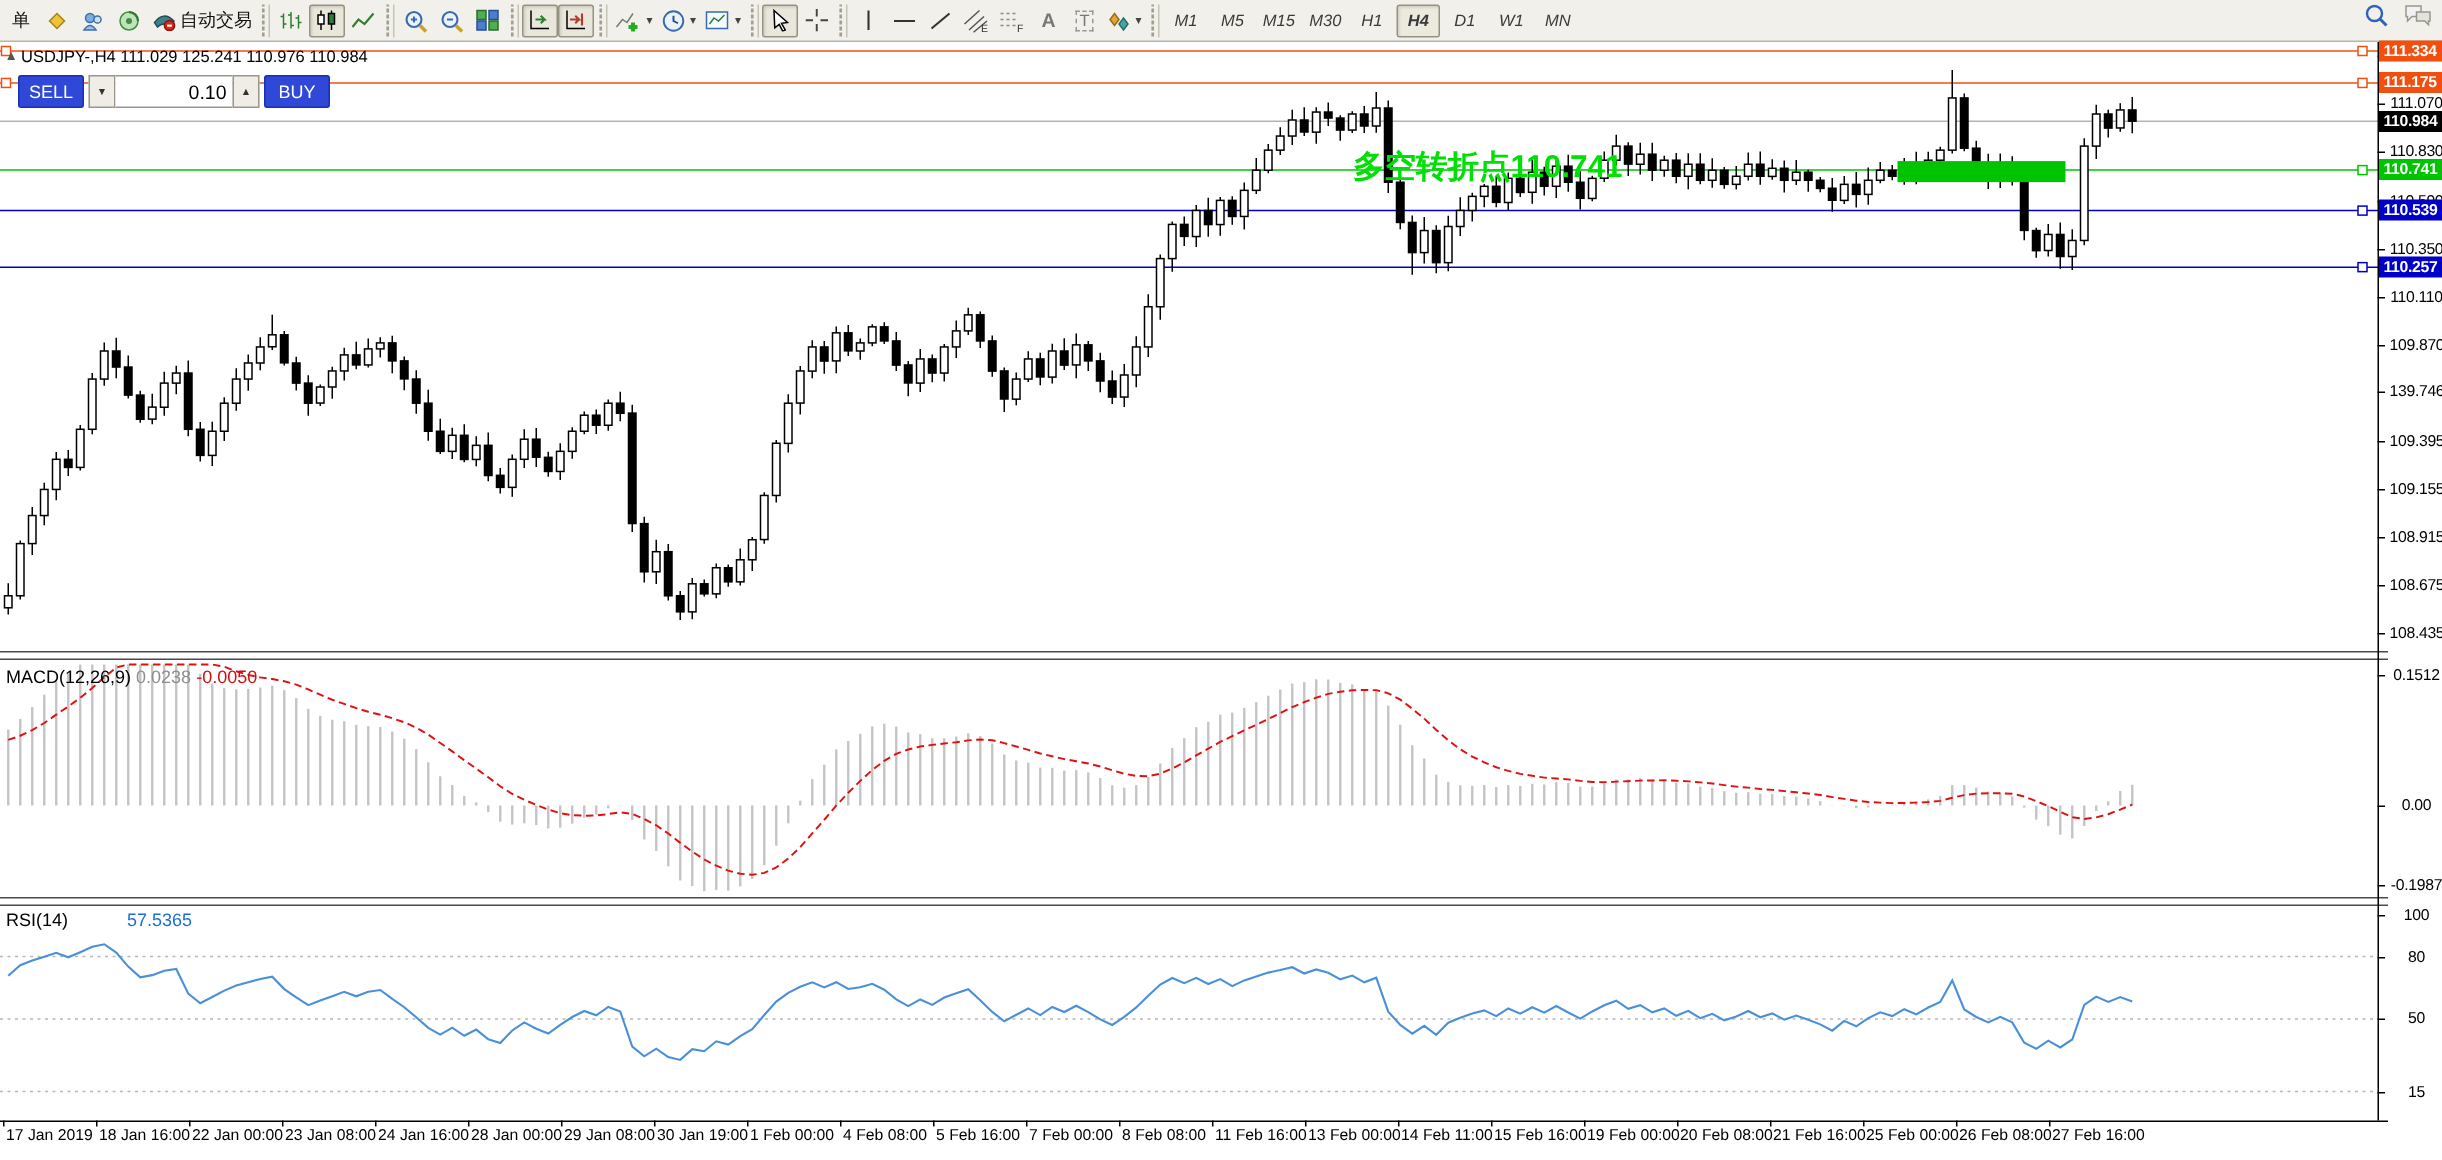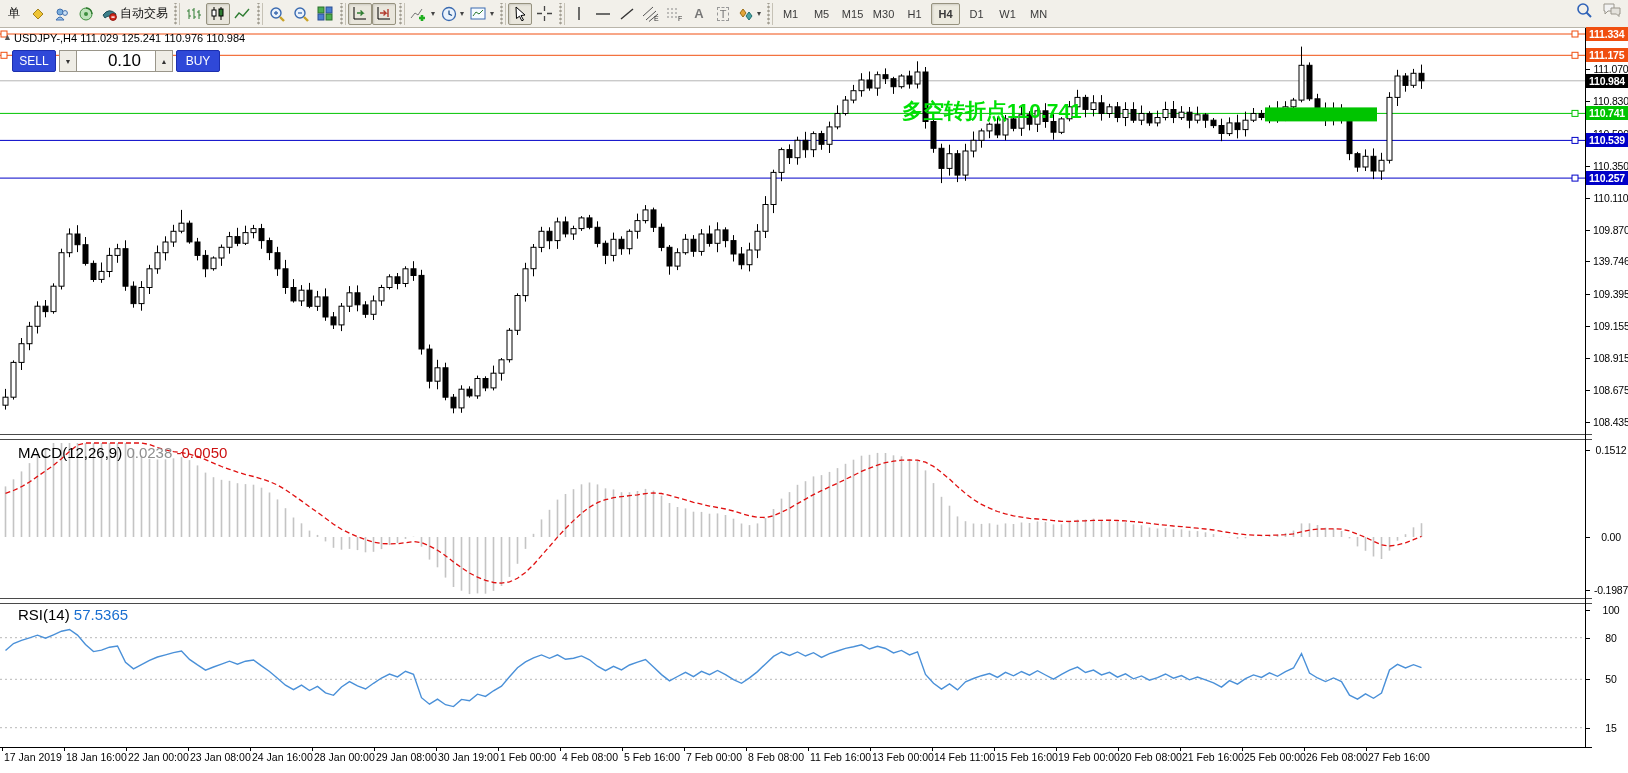--- a/index.html
+++ b/index.html
@@ -8,55 +8,55 @@
   #toolbar{position:absolute;left:0;top:0;width:1628px;height:28px;background:#f2f0ea;
     border-bottom:1px solid #b9b5aa;display:flex;align-items:center;padding-left:2px;box-sizing:border-box;}
   .sep{width:6px;height:22px;margin:0 2px;border-right:1px solid #c6c2b6;
     background-image:radial-gradient(#a29e92 1px,transparent 1.2px);background-size:3px 4px;background-repeat:repeat-y;background-position:1px 2px;}
   .tbtn{min-width:24px;height:22px;display:flex;align-items:center;justify-content:center;
     border:1px solid transparent;border-radius:2px;color:#333;font-size:12px;cursor:default;gap:2px;padding:0 2px;box-sizing:border-box;}
   .tbtn.on{border-color:#96927f;background:#e9e6dc;box-shadow:inset 1px 1px 2px rgba(0,0,0,.12);}
   .tbtn svg{display:block}
   .caret{font-size:8px;color:#444;margin-left:1px;}
   .tfb{min-width:27px;height:20px;display:flex;align-items:center;justify-content:center;
-    font-size:11px;color:#3a3a3a;border:1px solid transparent;border-radius:2px;margin:0 1px;}
+    font-size:11px;color:#3a3a3a;border:1px solid transparent;border-radius:2px;margin:0 1px;font-style:italic;}
   .tfb.on{border-color:#96927f;background:#eceadf;box-shadow:inset 1px 1px 2px rgba(0,0,0,.12);font-weight:bold;}
   #tb-right{position:absolute;right:6px;top:2px;display:flex;gap:10px;align-items:center;}
   .cjk{font-size:12px;color:#111;}
   
   #plot-right-border{position:absolute;left:1585px;top:28px;width:1px;height:719px;background:#000;}
   #time-axis-line{position:absolute;left:0;top:747px;width:1592px;height:1px;background:#000;}
   .pane-sep{position:absolute;left:0;width:1592px;height:4px;background:#fff;border-top:1px solid #4a4a4a;border-bottom:1px solid #4a4a4a;}
   svg.pane{position:absolute;left:0;}
   
   .ytick{position:absolute;left:1593px;width:36px;height:14px;font-size:10.5px;color:#000;line-height:14px;letter-spacing:-0.2px;text-align:center;}
   .ymark{position:absolute;left:1585px;width:5px;height:1px;background:#000;}
   .lvlbox{position:absolute;left:1586px;width:42px;height:14px;line-height:14px;font-size:10.5px;font-weight:bold;
     color:#fff;padding-left:3px;box-sizing:border-box;letter-spacing:-0.2px;}
   .xtick{position:absolute;top:747px;width:1px;height:4px;background:#000;}
   .xlab{position:absolute;top:751px;font-size:10.5px;color:#000;white-space:nowrap;}
   
   #chart-title{position:absolute;left:14px;top:32px;font-size:11px;color:#000;z-index:6;}
   #collapse-icon{position:absolute;left:3px;top:32px;font-size:9px;color:#555;z-index:6;}
-  .indlabel{position:absolute;left:18px;font-size:15px;color:#000;z-index:6;}
+  .indlabel{position:absolute;left:4px;font-size:12px;color:#000;z-index:6;}
   .indlabel .v1{color:#8f8f8f;}
   .indlabel .v2{color:#cc1111;}
-  .indlabel .v3{color:#1a6fd0;}
+  .indlabel .v3{color:#1a6fd0;margin-left:36px;}
   
   #annotation{position:absolute;left:902px;top:97px;font-size:21px;font-weight:bold;color:#00e005;z-index:5;white-space:nowrap;}
   
   #trade-panel{position:absolute;left:12px;top:50px;z-index:7;width:208px;}
   .tp-row1{display:flex;height:22px;gap:3px;}
   .tp-btn{width:42px;background:#2f48d8;border:1px solid #1c2fae;border-radius:2px;color:#fff;
     font-size:12px;display:flex;align-items:center;justify-content:center;}
   .tp-spin{display:flex;flex:1;height:22px;}
   .spin-btn{width:16px;background:#efede6;border:1px solid #9a968a;font-size:7px;color:#333;
     display:flex;align-items:center;justify-content:center;}
   .vol{flex:1;width:60px;border:1px solid #9a968a;border-left:none;border-right:none;
-    font-size:17px;text-align:right;padding-right:14px;font-family:"Liberation Sans",sans-serif;}
+    font-size:13px;text-align:right;padding-right:4px;font-family:"Liberation Sans",sans-serif;}
   .tp-row2{display:flex;gap:4px;margin-top:3px;}
   .tp-price{width:98px;height:37px;background:#1e2ad2;border-radius:2px;color:#fff;display:flex;
     align-items:flex-end;justify-content:center;padding-bottom:2px;box-sizing:border-box;}
   .tp-price .small{font-size:13px;font-weight:bold;margin-bottom:3px;}
   .tp-price .big{font-size:30px;font-weight:bold;line-height:28px;margin:0 1px;}
   .tp-price sup{font-size:13px;font-weight:bold;margin-bottom:14px;}
 </style>
 </head>
 <body>
 

